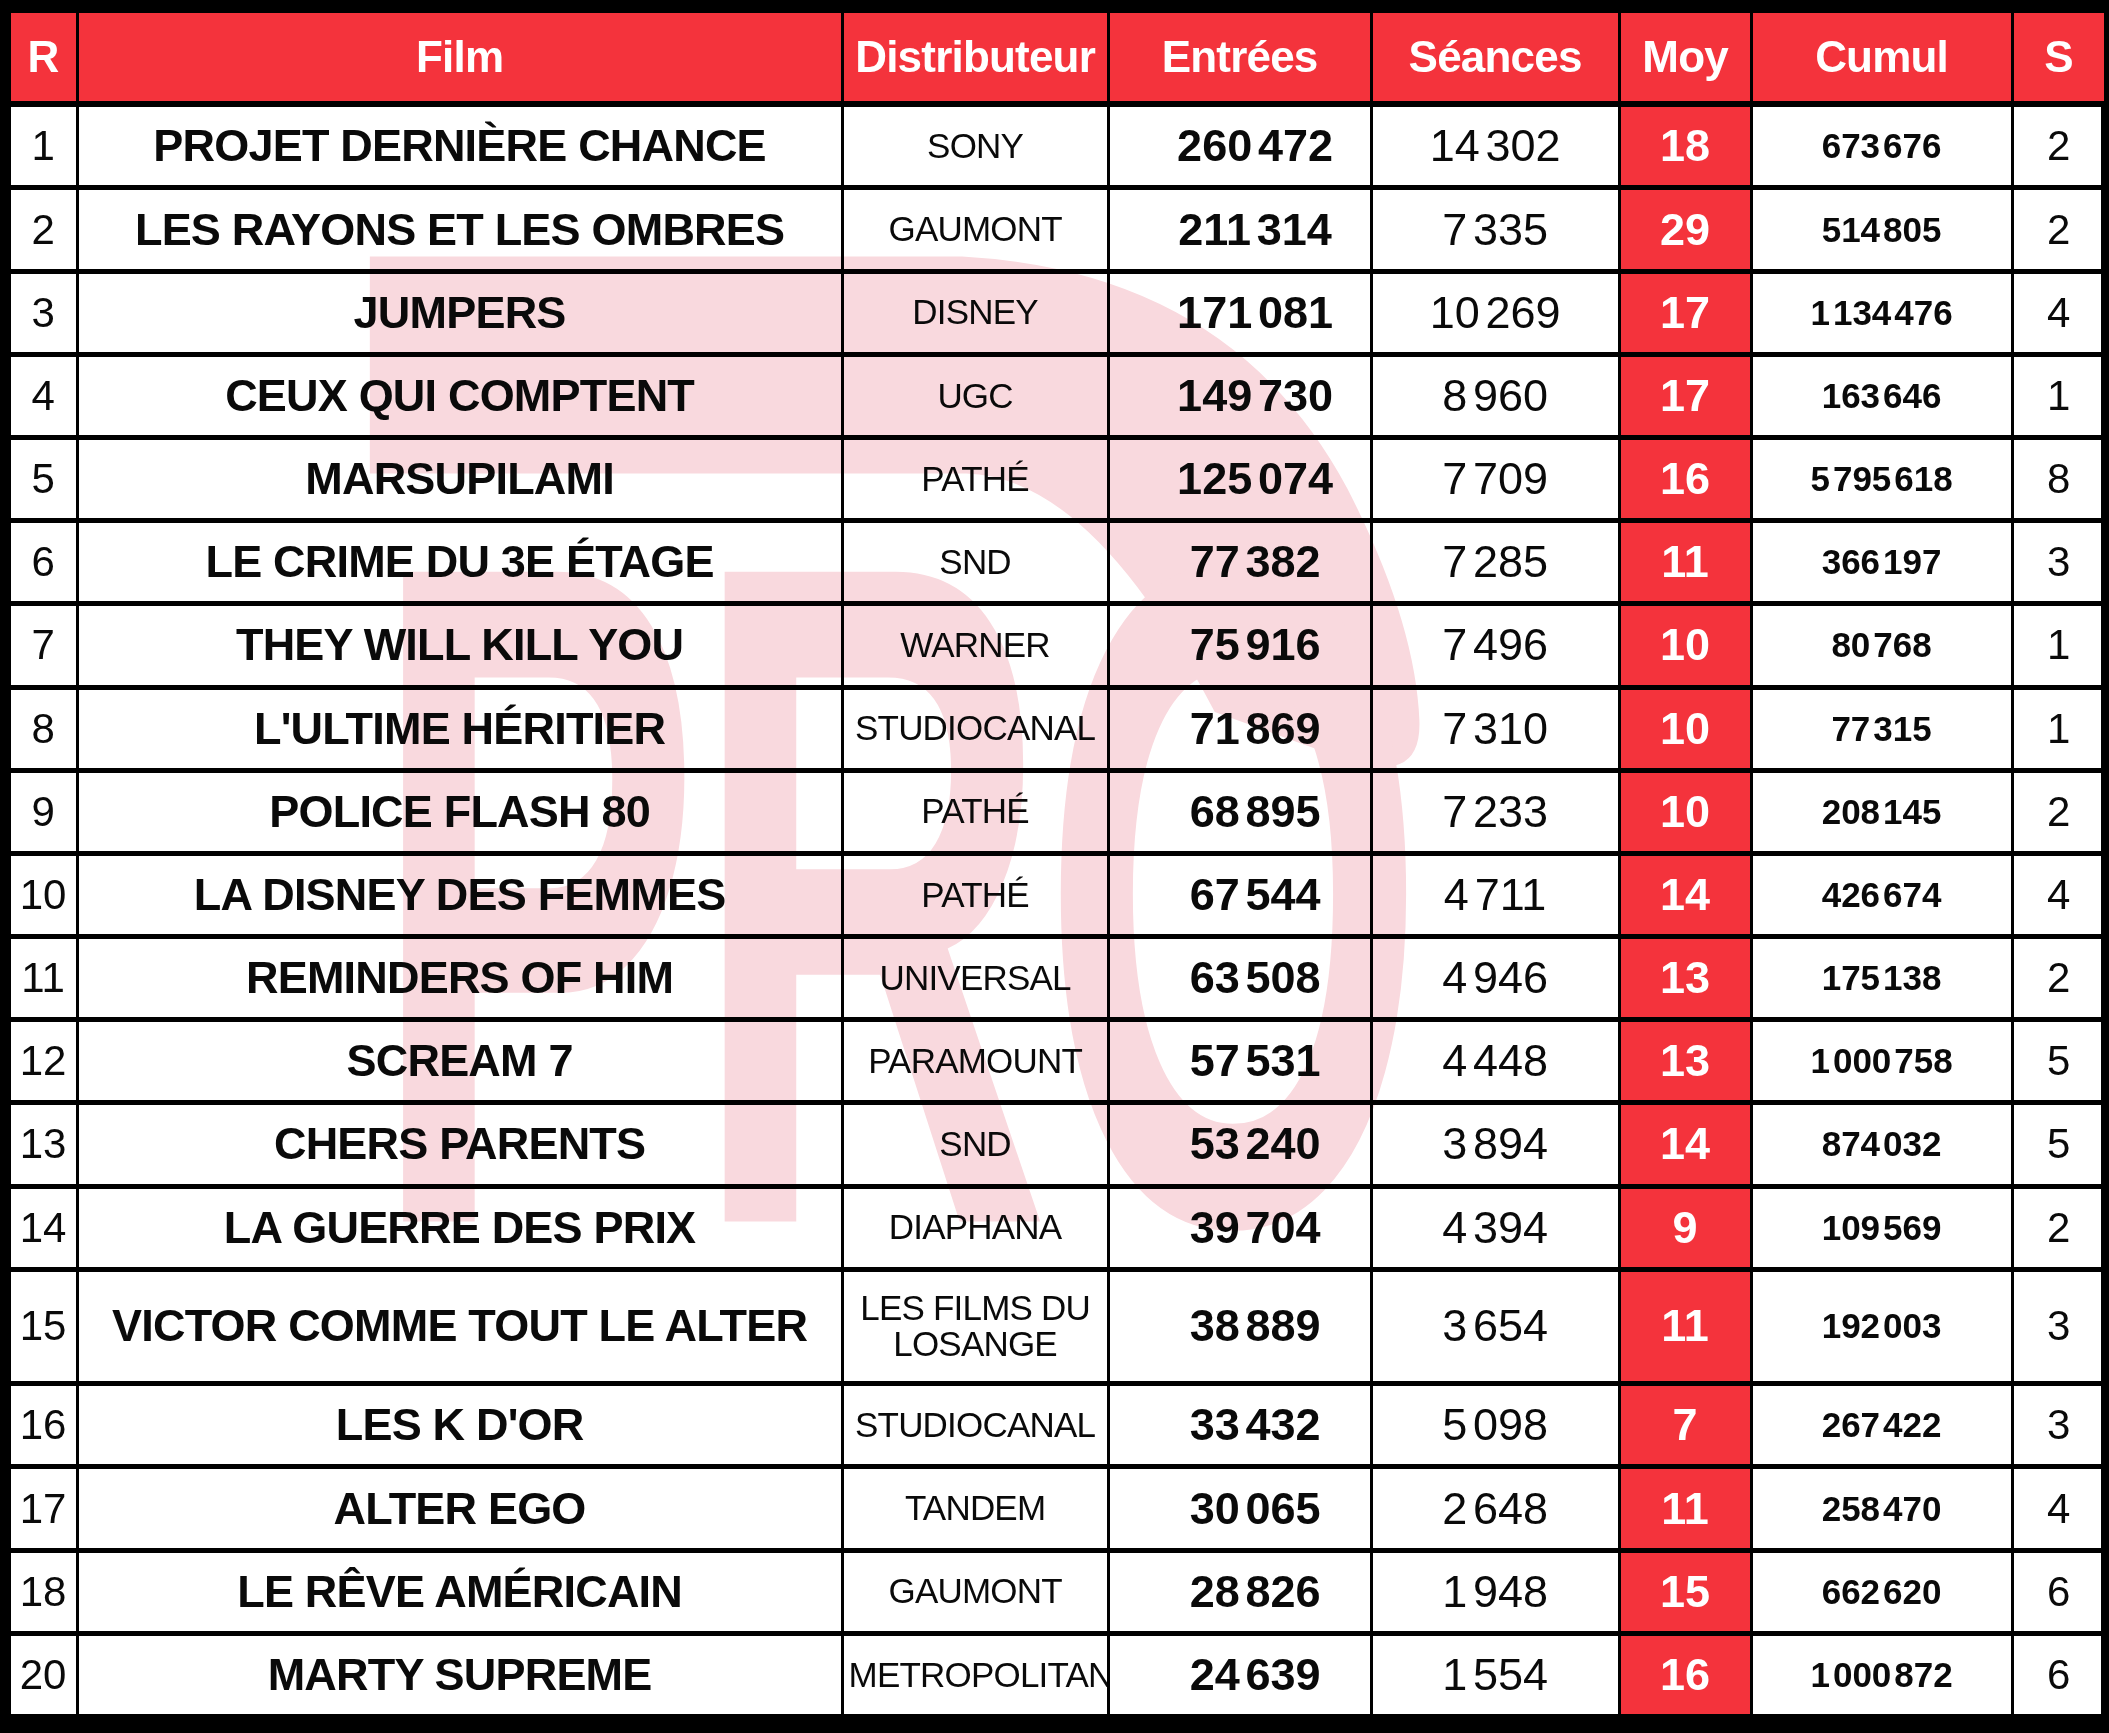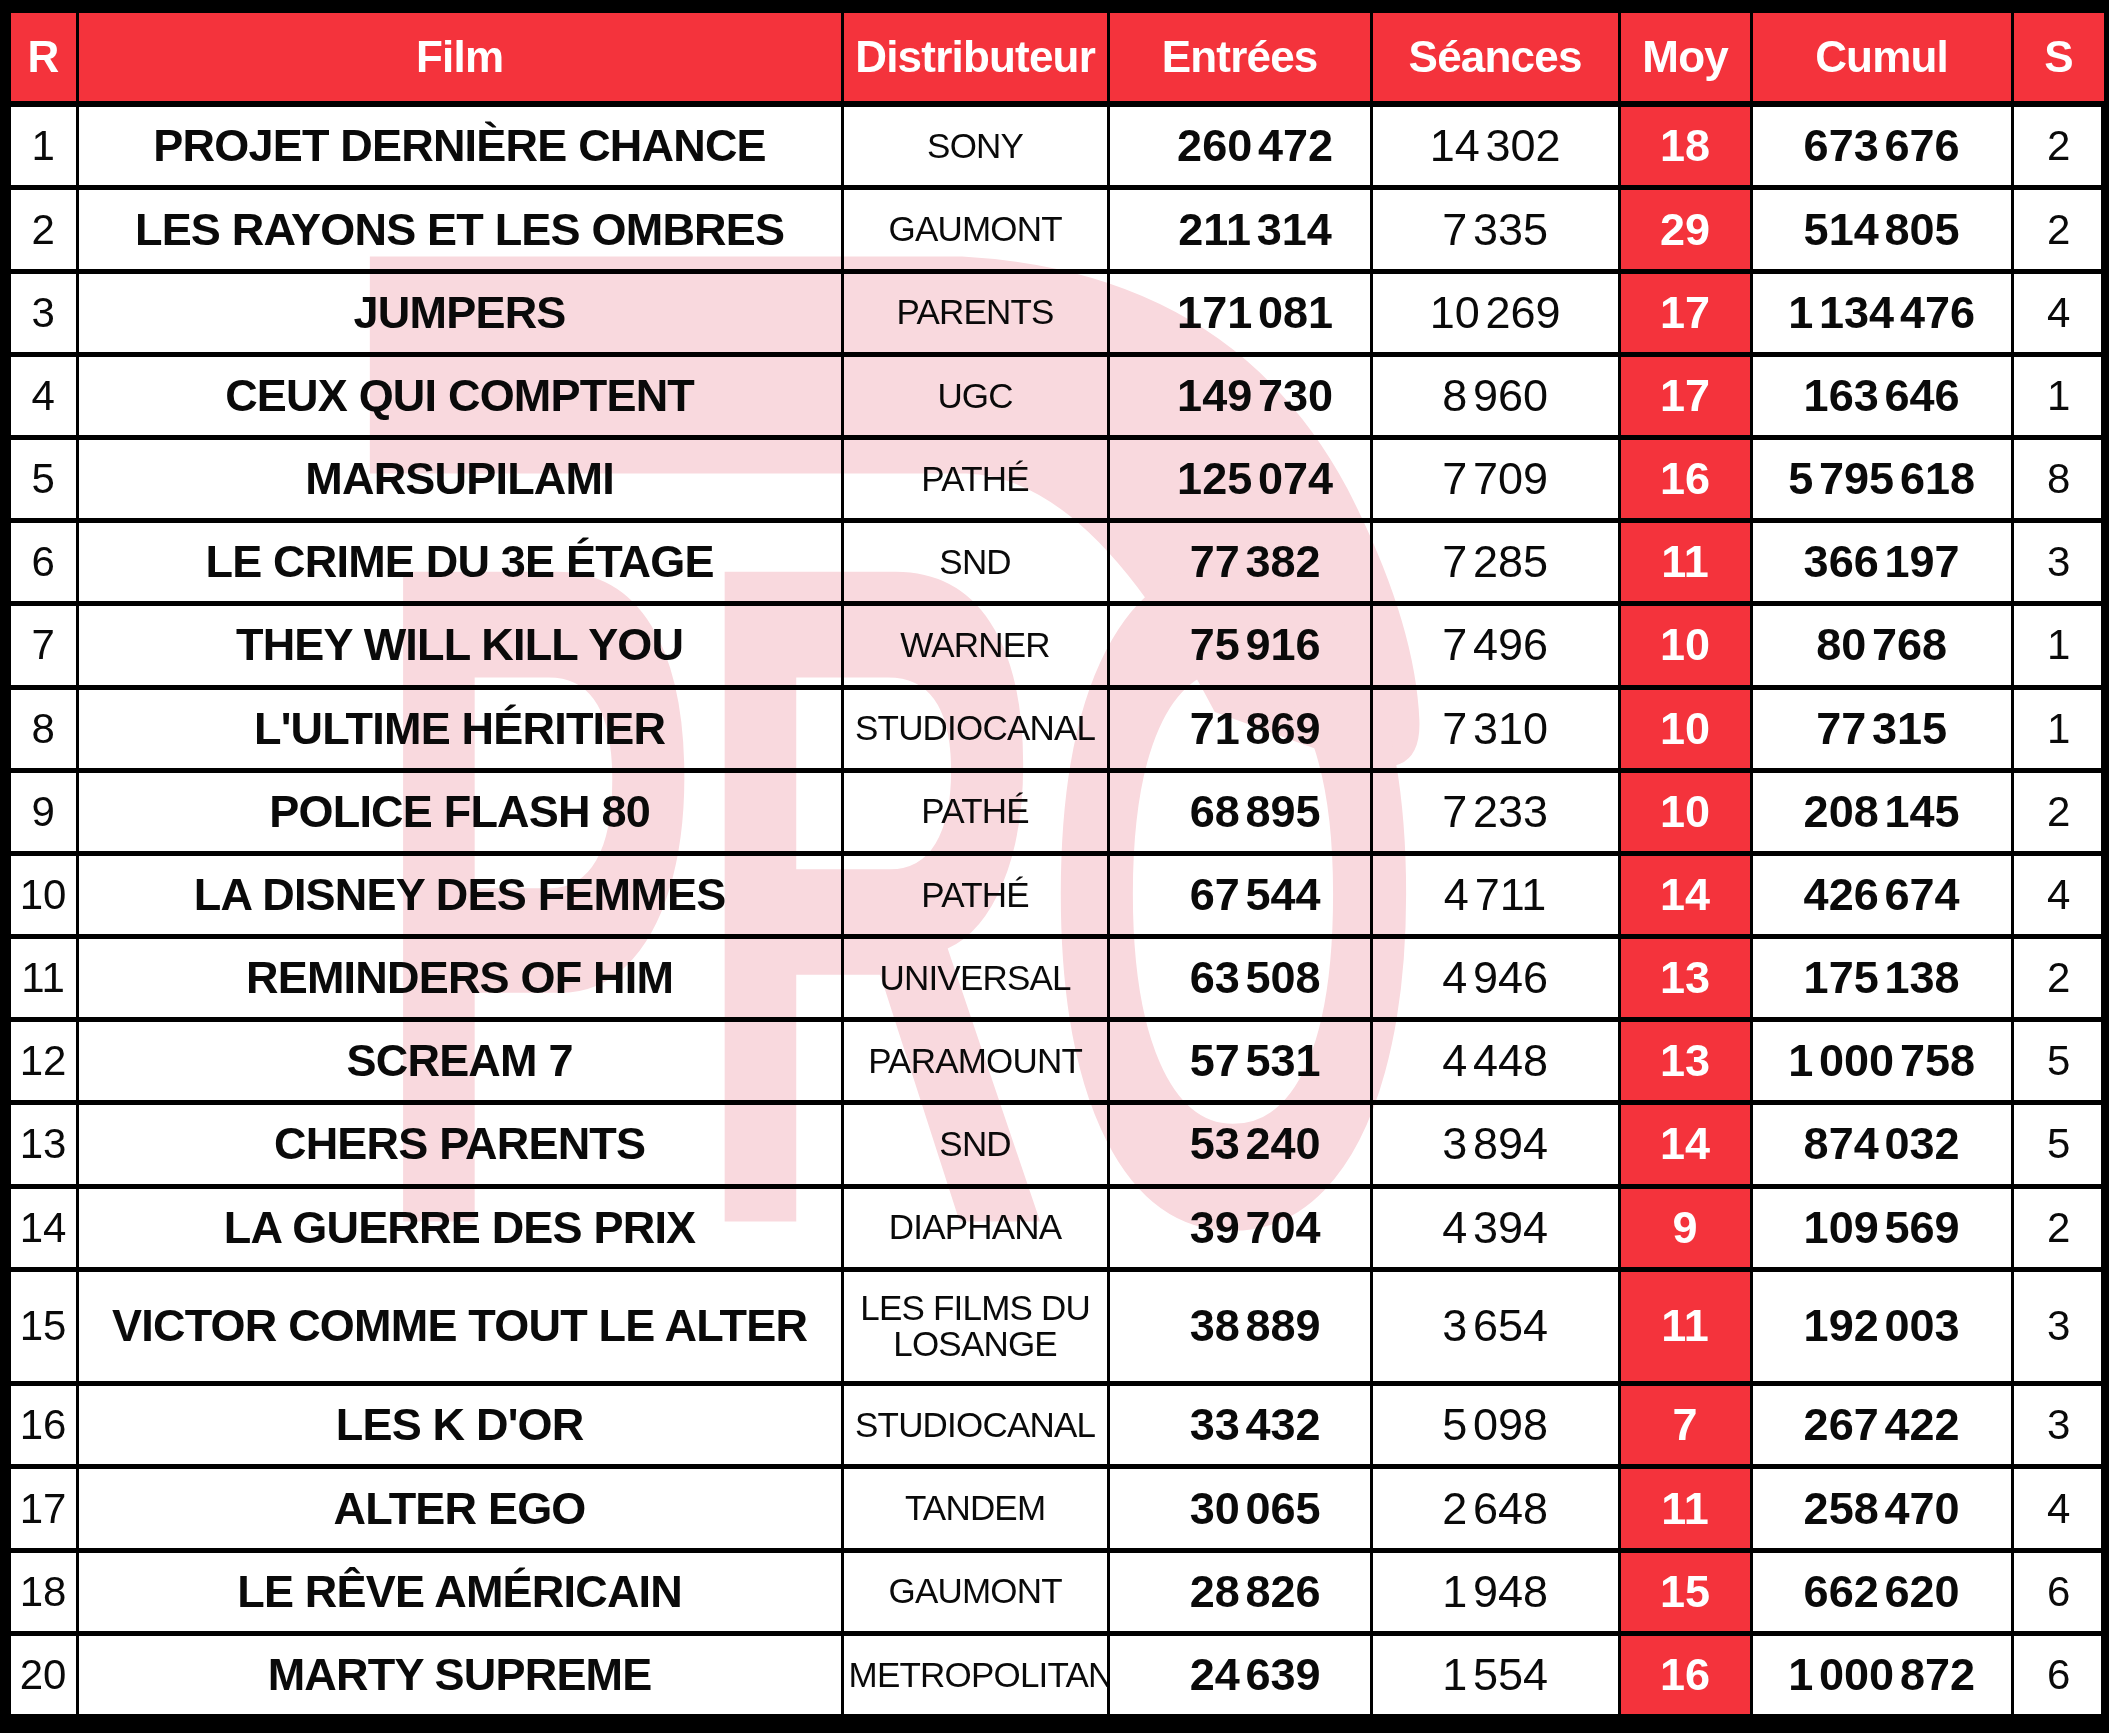--- a/index.html
+++ b/index.html
@@ -46,21 +46,21 @@
   }
   td.c-rank{font-size:42px;font-weight:400;}
   td.c-film{font-size:45px;font-weight:bold;letter-spacing:-0.8px;}
   td.c-dist{font-size:35px;font-weight:400;line-height:1.05;letter-spacing:-0.8px;}
   td.c-entrees{font-size:45px;font-weight:bold;word-spacing:-6.7px;padding-left:36px;}
   td.c-seances{font-size:45px;font-weight:400;word-spacing:-6.7px;}
   td.c-moy{
     font-size:45px;font-weight:bold;
     background:#F4333C;color:#fff;
   }
-  td.c-cumul{font-size:45px;font-weight:bold;word-spacing:-6.7px;}
+  td.c-cumul{font-size:35px;font-weight:bold;word-spacing:-6.7px;}
   td.c-s{font-size:42px;font-weight:400;}
 </style>
 </head>
 <body>
 
 <div class="frame">
   <div class="inner">
 
     <svg class="watermark" viewBox="0 0 2514 2066" aria-hidden="true">
       <path fill="#F9D9DE" d="M 430 300 L 1145 300 Q 1470 318 1610 580 Q 1692 740 1697 860 Q 1700 938 1610 908 L 1450 850 Q 1302 566 1150 562 L 430 562 Z"></path>
@@ -109,21 +109,21 @@
             <td class="c-dist">GAUMONT</td>
             <td class="c-entrees">211 314</td>
             <td class="c-seances">7 335</td>
             <td class="c-moy">29</td>
             <td class="c-cumul">514 805</td>
             <td class="c-s">2</td>
           </tr>
           <tr>
             <td class="c-rank">3</td>
             <td class="c-film">JUMPERS</td>
-            <td class="c-dist">PARENTS</td>
+            <td class="c-dist">DISNEY</td>
             <td class="c-entrees">171 081</td>
             <td class="c-seances">10 269</td>
             <td class="c-moy">17</td>
             <td class="c-cumul">1 134 476</td>
             <td class="c-s">4</td>
           </tr>
           <tr>
             <td class="c-rank">4</td>
             <td class="c-film">CEUX QUI COMPTENT</td>
             <td class="c-dist">UGC</td>

